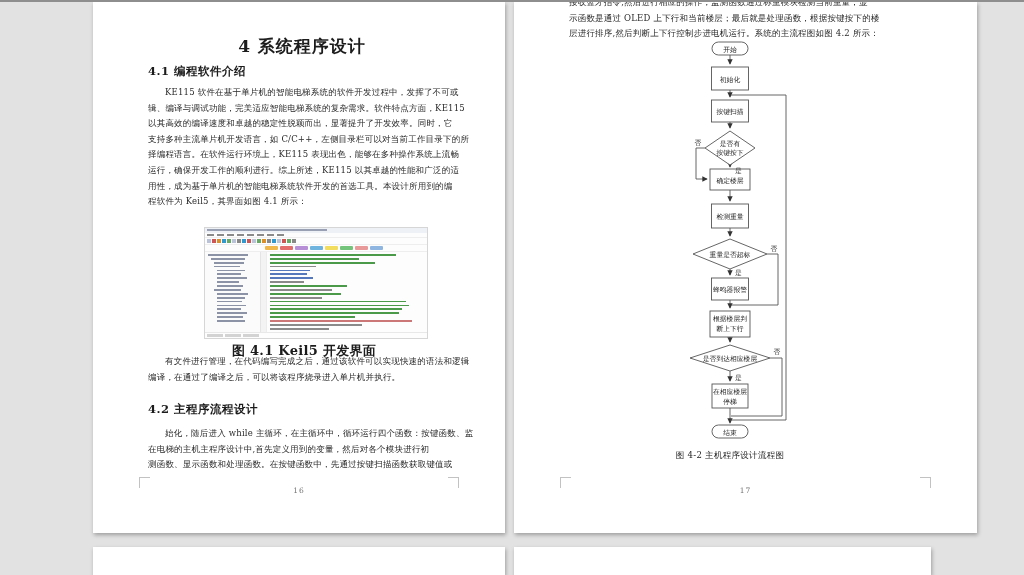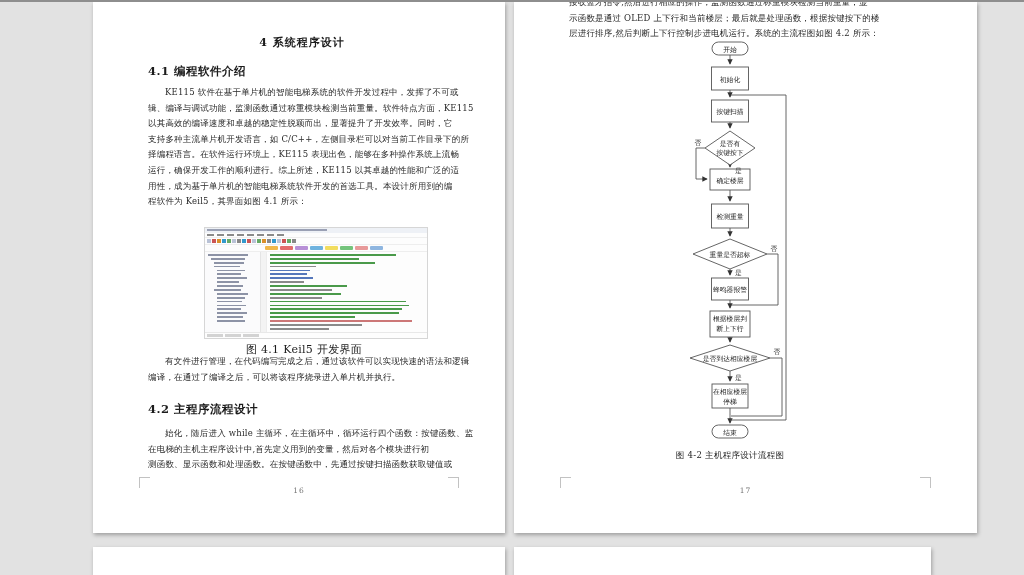--- a/index.html
+++ b/index.html
@@ -18,32 +18,32 @@
     overflow:hidden;
   }
   #page1 { left:93px;  width:412px; }
   #page2 { left:514px; width:463px; }
   .page-stub { position:absolute; top:547px; height:28px; background:#ffffff; box-shadow:1px 2px 4px rgba(0,0,0,.30); }
   #stub1 { left:93px;  width:412px; }
   #stub2 { left:514px; width:417px; }
 
   
   .chapter-title { position:absolute; left:55px; top:33px; width:308px; text-align:center;
-                   font-size:11px; font-weight:bold; letter-spacing:1px; color:#1c1c1c; }
+                   font-size:17px; font-weight:bold; letter-spacing:1px; color:#1c1c1c; }
   .sec-title   { position:absolute; left:55px; font-size:11.5px; font-weight:bold; color:#1c1c1c; letter-spacing:.5px; }
   #sec41 { top:62px; }
   #sec42 { top:400px; }
   .para { position:absolute; left:55px; width:312px; }
   .tline { height:15.6px; line-height:15.6px; font-size:8.5px; white-space:nowrap; letter-spacing:.2px; color:#2a2a2a; }
   .p-indent .tline:first-child { text-indent:17px; }
   #para1 { top:83px; }
   #para2 { top:352px; }
   #para3 { top:424px; }
   .fig-caption { position:absolute; width:312px; left:55px; text-align:center;
-                 font-size:11px; font-weight:normal; color:#1c1c1c; letter-spacing:.3px; }
+                 font-size:13px; font-weight:bold; color:#1c1c1c; letter-spacing:.3px; }
   #cap41 { top:340px; }
   .page-number { position:absolute; bottom:38px; left:0; width:100%; text-align:center;
                  font-size:7.5px; color:#777; letter-spacing:1px; }
   .mark { position:absolute; width:11px; height:11px; bottom:45px; }
   .mark-l { border-left:1px solid #c2c2c2; border-top:1px solid #c2c2c2; left:46px; }
   .mark-r { border-right:1px solid #c2c2c2; border-top:1px solid #c2c2c2; right:46px; }
 
   
   #keil { position:absolute; left:112px; top:226px; width:222px; height:110px;
           background:#fdfdfd; outline:1px solid #d6d6d6; font-size:0; }
@@ -75,21 +75,21 @@
 <body>
 
 <div class="topbar"></div>
 
 <div class="page" id="page1">
   <div class="chapter-title">4  系统程序设计</div>
   <div class="sec-title" id="sec41">4.1  编程软件介绍</div>
 
   <div class="para p-indent" id="para1">
       <div class="tline">KE115 软件在基于单片机的智能电梯系统的软件开发过程中，发挥了不可或</div>
-      <div class="tline">辑、编译与调试功能，监测函数通过称重模块检测当前重量。软件特点方面，KE115</div>
+      <div class="tline">辑、编译与调试功能，完美适应智能电梯系统的复杂需求。软件特点方面，KE115</div>
       <div class="tline">以其高效的编译速度和卓越的稳定性脱颖而出，显著提升了开发效率。同时，它</div>
       <div class="tline">支持多种主流单片机开发语言，如 C/C++，左侧目录栏可以对当前工作目录下的所</div>
       <div class="tline">择编程语言。在软件运行环境上，KE115 表现出色，能够在多种操作系统上流畅</div>
       <div class="tline">运行，确保开发工作的顺利进行。综上所述，KE115 以其卓越的性能和广泛的适</div>
       <div class="tline">用性，成为基于单片机的智能电梯系统软件开发的首选工具。本设计所用到的编</div>
       <div class="tline">程软件为 Keil5，其界面如图 4.1 所示：</div>
     </div>
 
   <div id="keil">
     <div class="k-title"><i></i></div>

